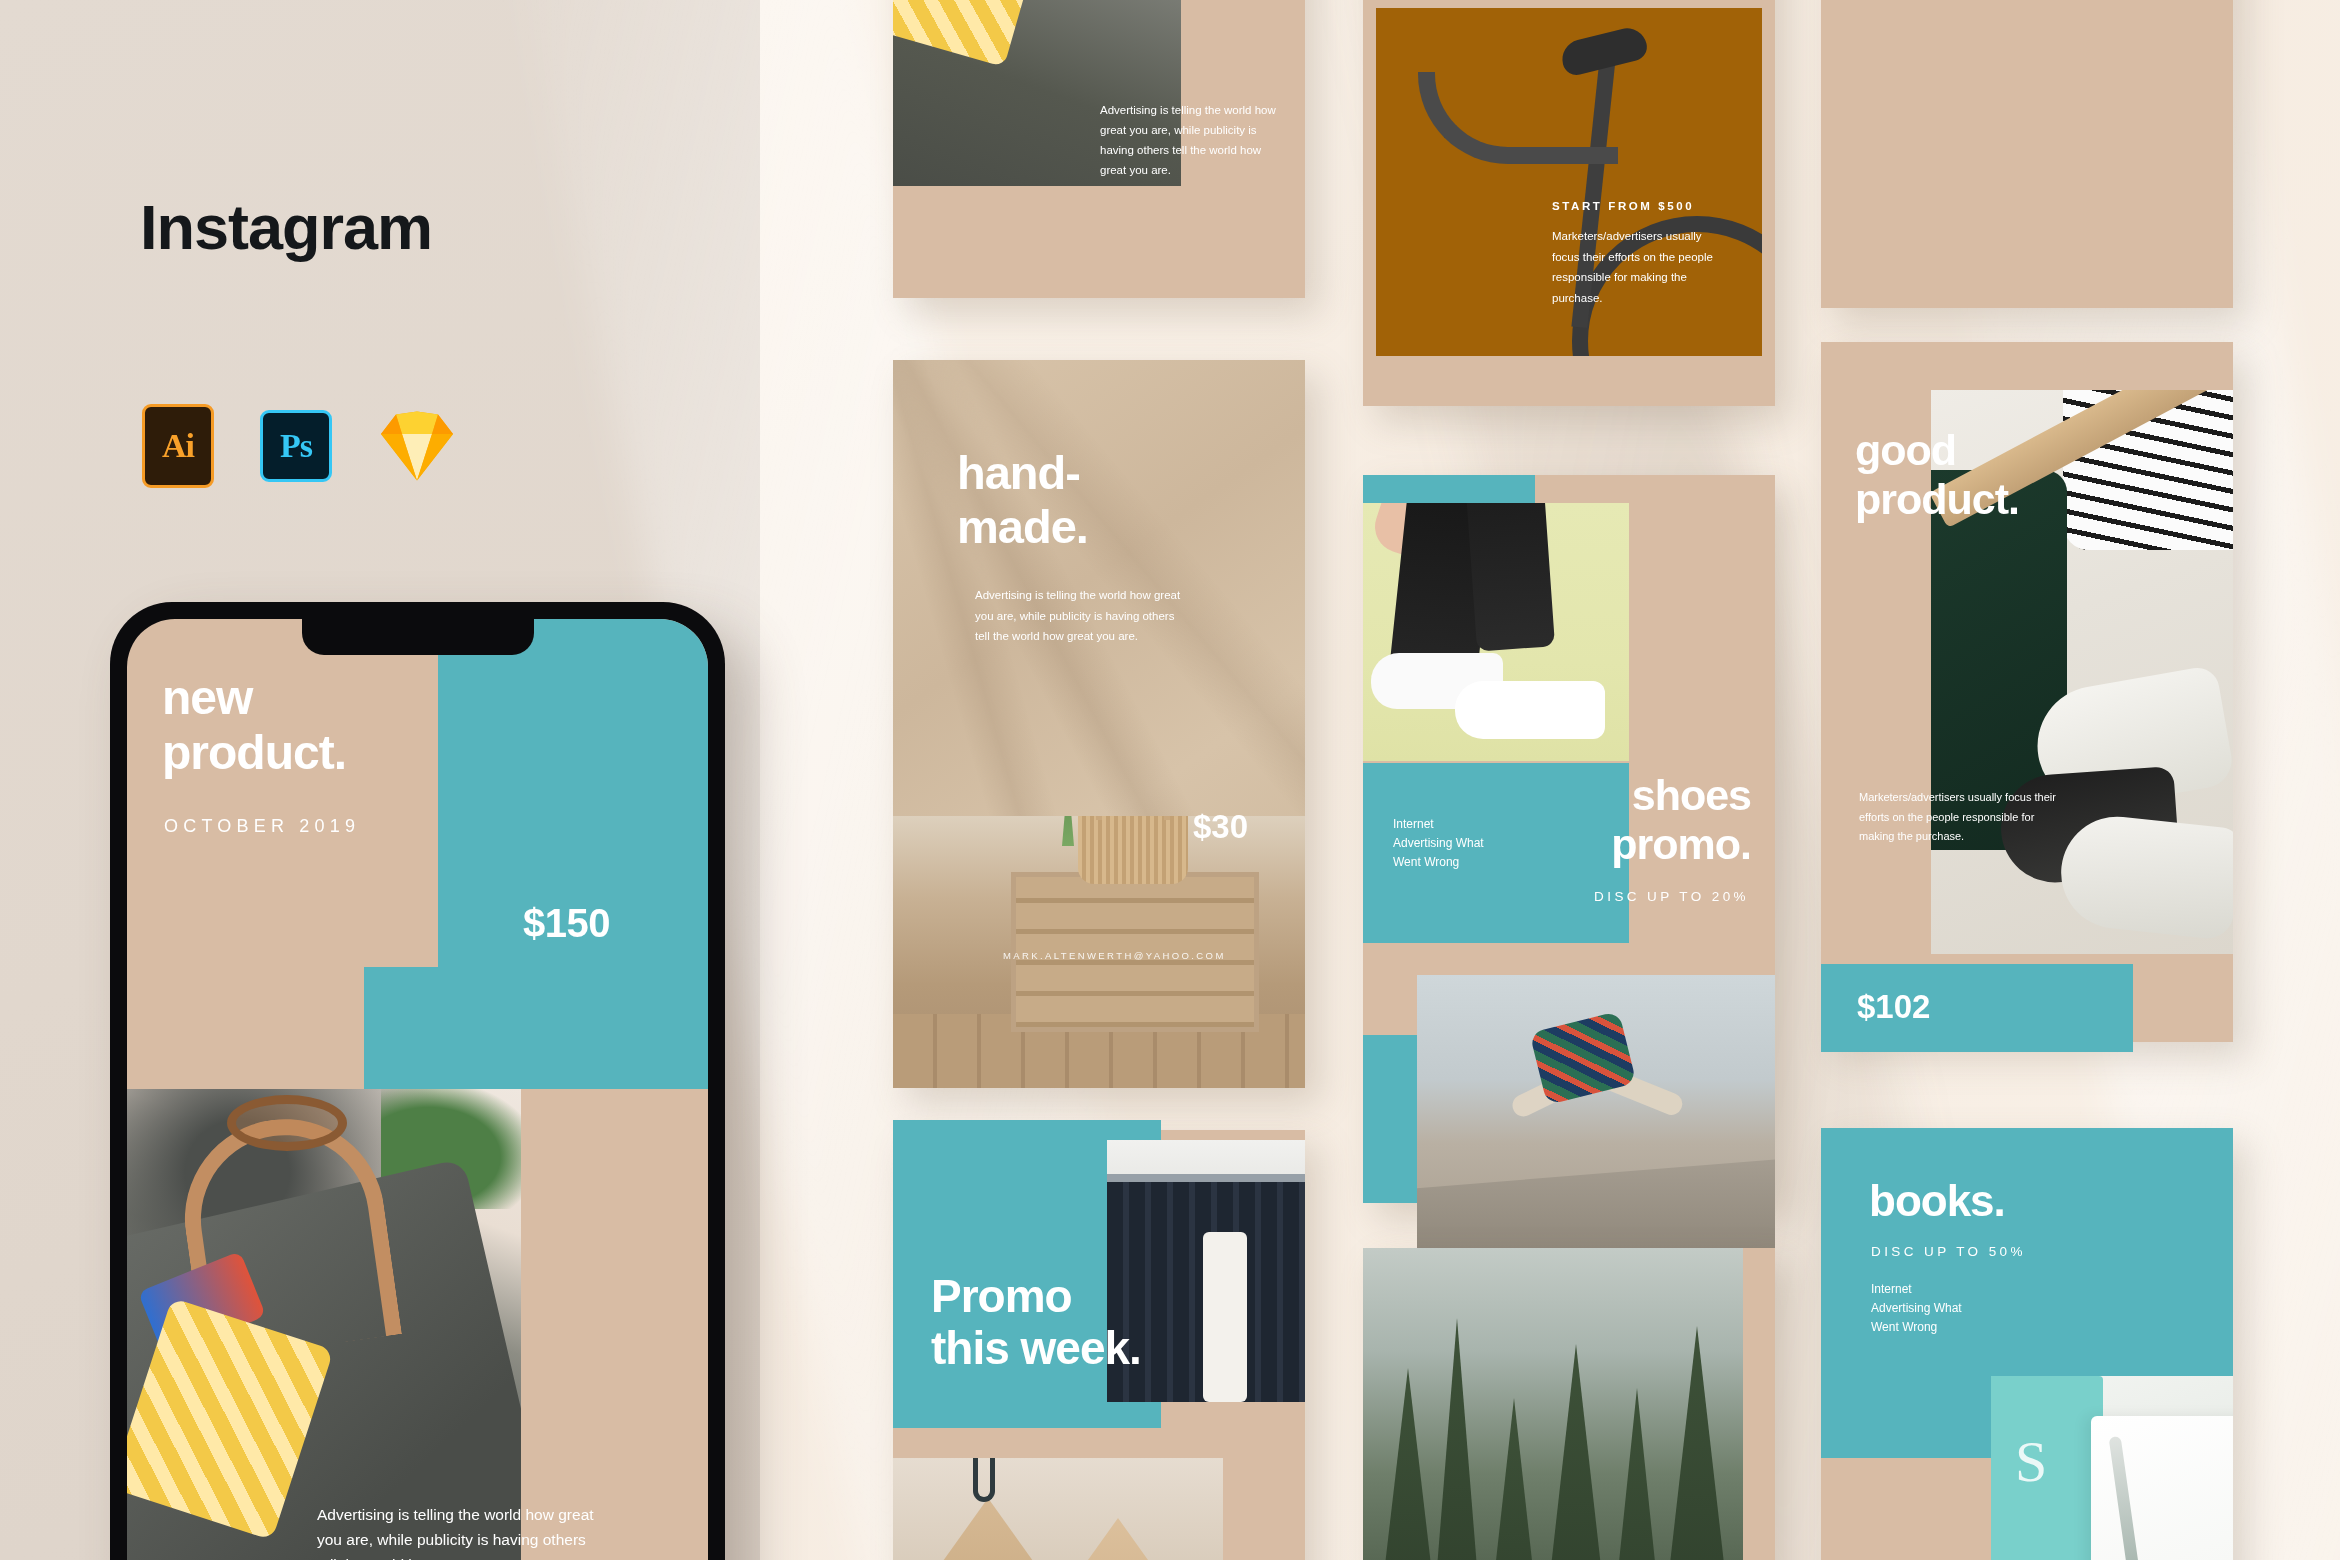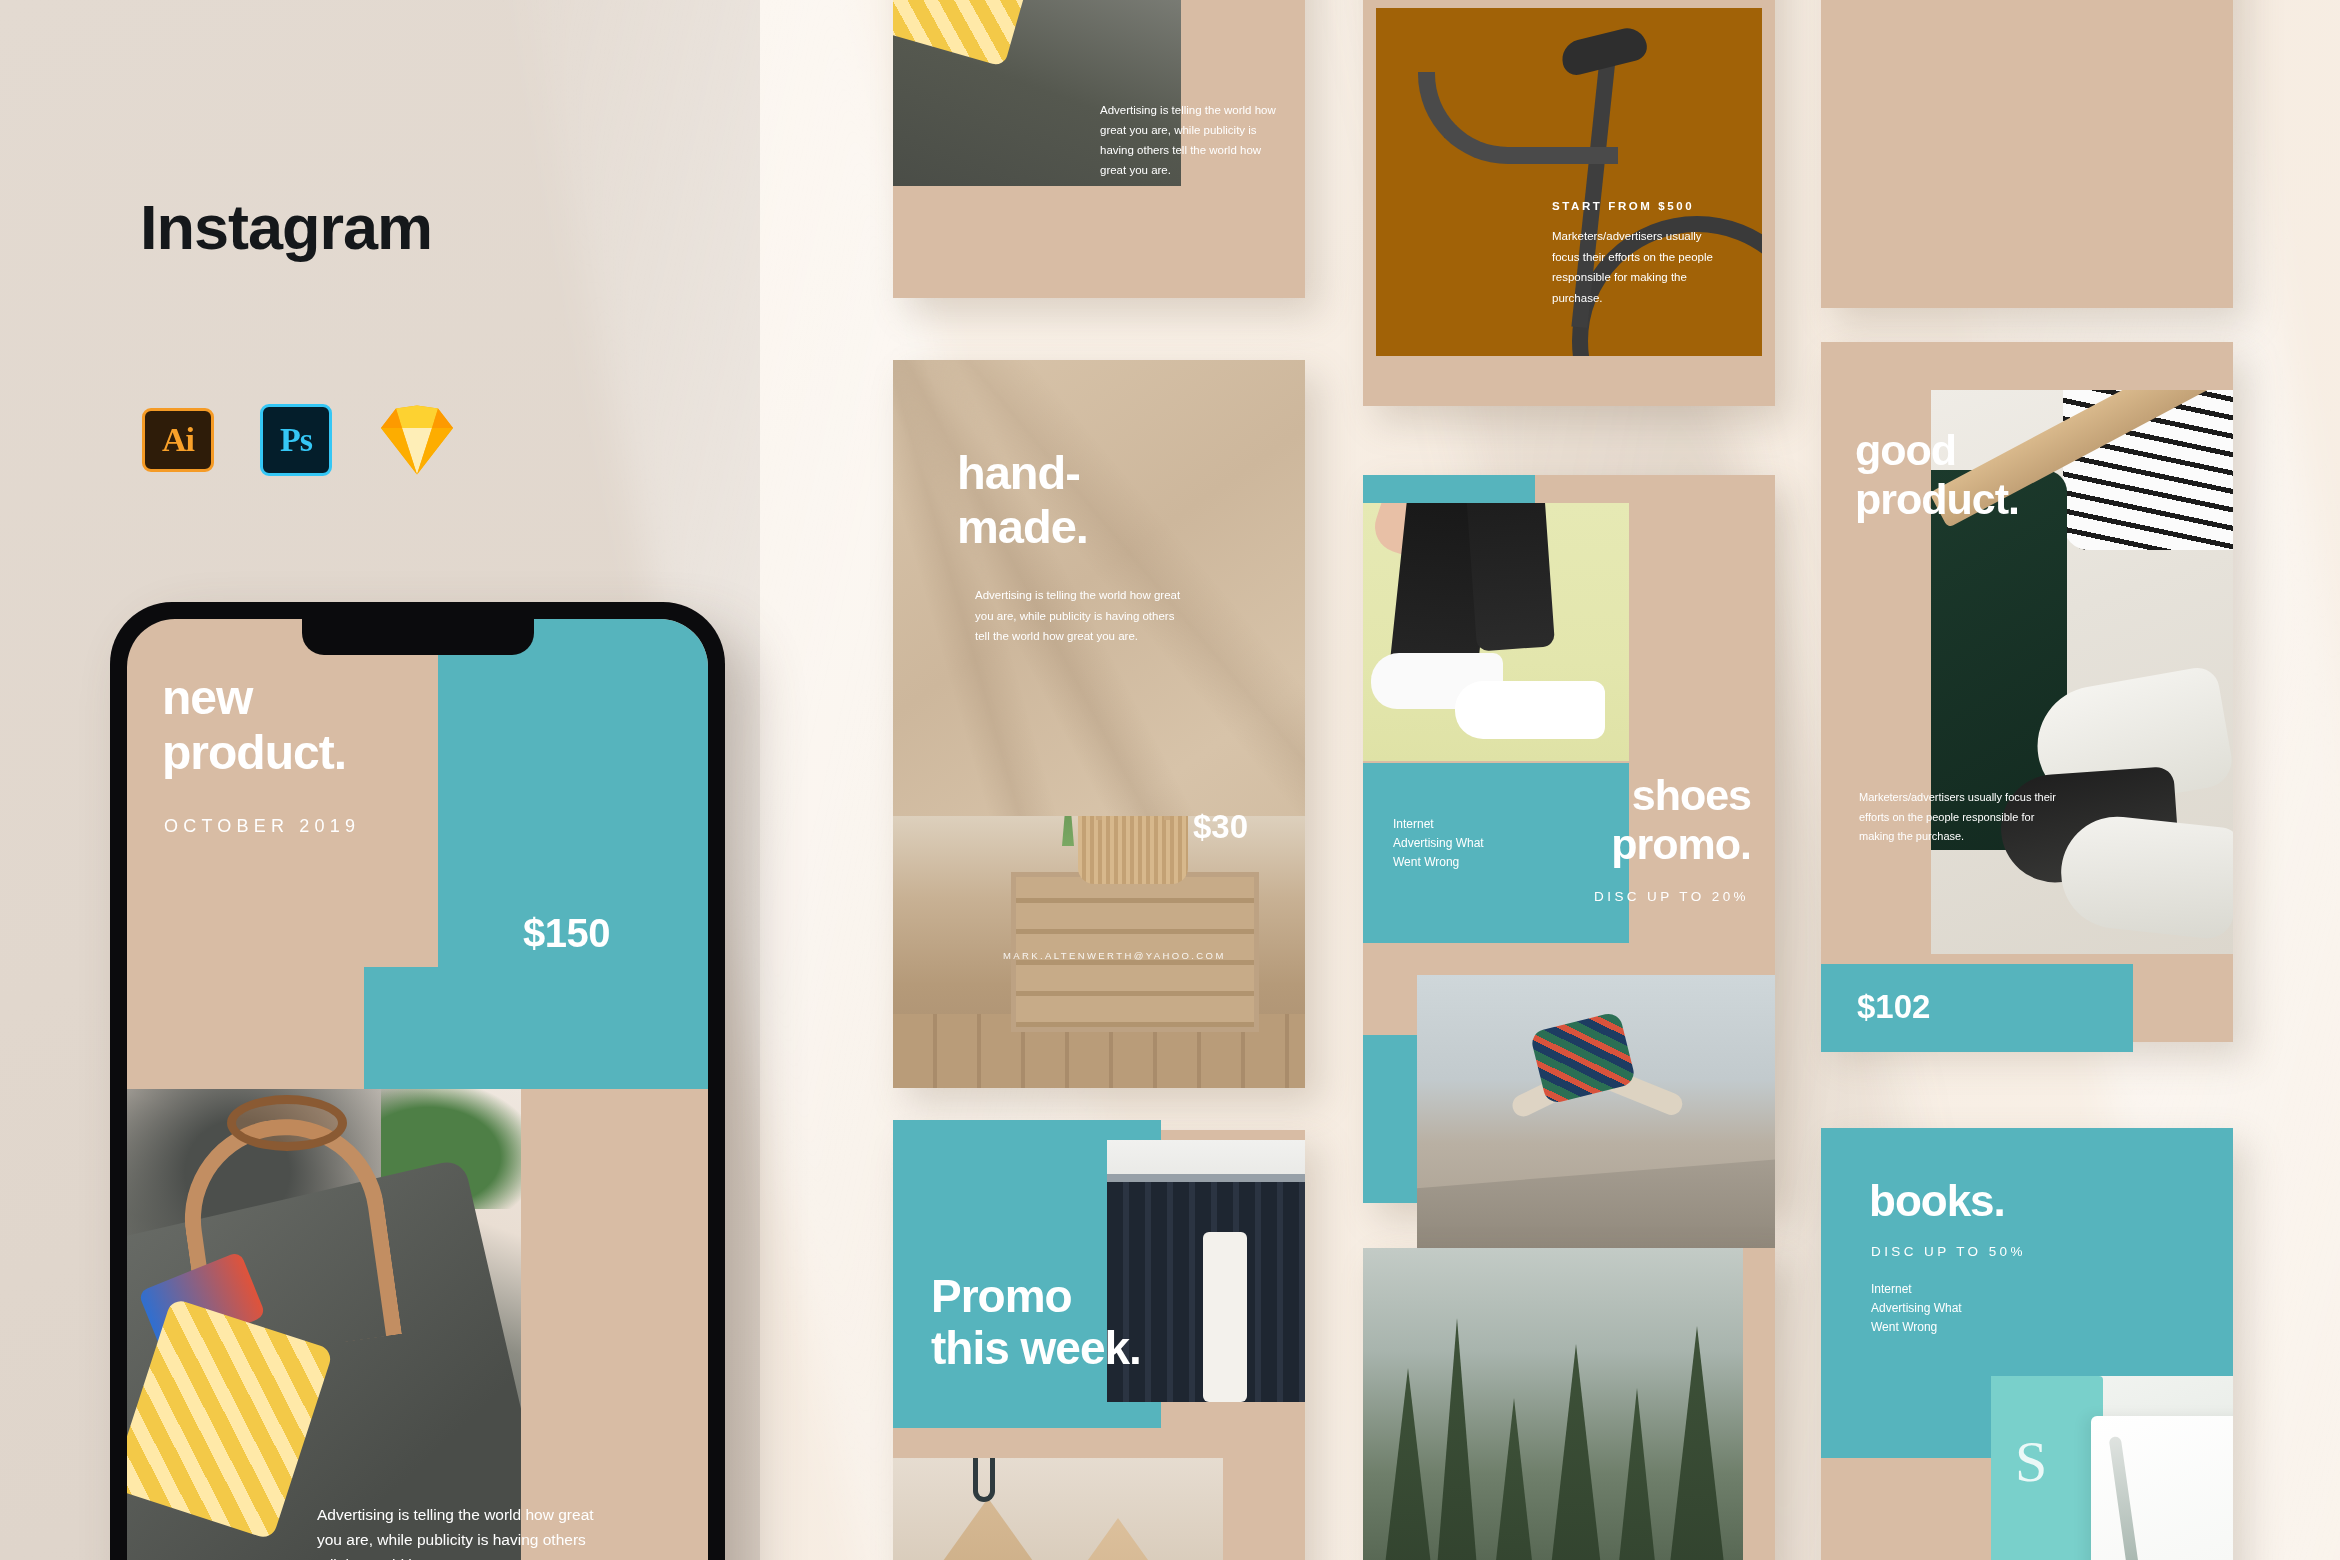--- a/index.html
+++ b/index.html
@@ -44,21 +44,21 @@
     color:#57b2bb;
   }
   .headline {
     position:absolute; left:140px; top:190px;
     font-size:63px; font-weight:700; line-height:1.20;
     color:#15181b; letter-spacing:-1px;
   }
   .app-icons { position:absolute; left:142px; top:404px; display:flex; gap:46px; align-items:center; }
 
   .icon-ai {
-    width:72px; height:64px; border-radius:9px;
+    width:72px; height:84px; border-radius:9px;
     background:#2e1c09; border:3px solid #f59b26;
     display:flex; align-items:center; justify-content:center;
     color:#f9a12a; font-size:34px; font-weight:700; font-family:"Liberation Serif", serif;
     letter-spacing:-1px;
   }
   .icon-ps {
     width:72px; height:72px; border-radius:9px;
     background:#041e2b; border:3px solid #35c7f5;
     display:flex; align-items:center; justify-content:center;
     color:#35c7f5; font-size:34px; font-weight:700; font-family:"Liberation Serif", serif;
@@ -90,21 +90,21 @@
   .ph-teal-right{ position:absolute; left:394px; top:348px; width:187px; height:122px; background:#56b4bd; }
   .ph-title {
     position:absolute; left:35px; top:52px; width:280px;
     color:#ffffff; font-size:48px; font-weight:700; line-height:1.18; letter-spacing:-1px;
   }
   .ph-date {
     position:absolute; left:37px; top:197px;
     color:#ffffff; font-size:18px; letter-spacing:5.2px; font-weight:400;
   }
   .ph-price {
-    position:absolute; left:396px; top:292px;
+    position:absolute; left:396px; top:282px;
     color:#ffffff; font-size:40px; font-weight:700; letter-spacing:-.5px;
   }
   .ph-photo {
     position:absolute; left:0; top:470px; width:394px; height:523px;
     background:
       radial-gradient(circle at 28% 16%, #4c4f4c 0 10%, rgba(76,79,76,0) 42%),
       linear-gradient(200deg,#efe7df 0%, #e9ded3 22%, #8d8d84 40%, #5e625f 60%, #4c4f4d 100%);
     overflow:hidden;
   }
   .ph-photo .bag {

